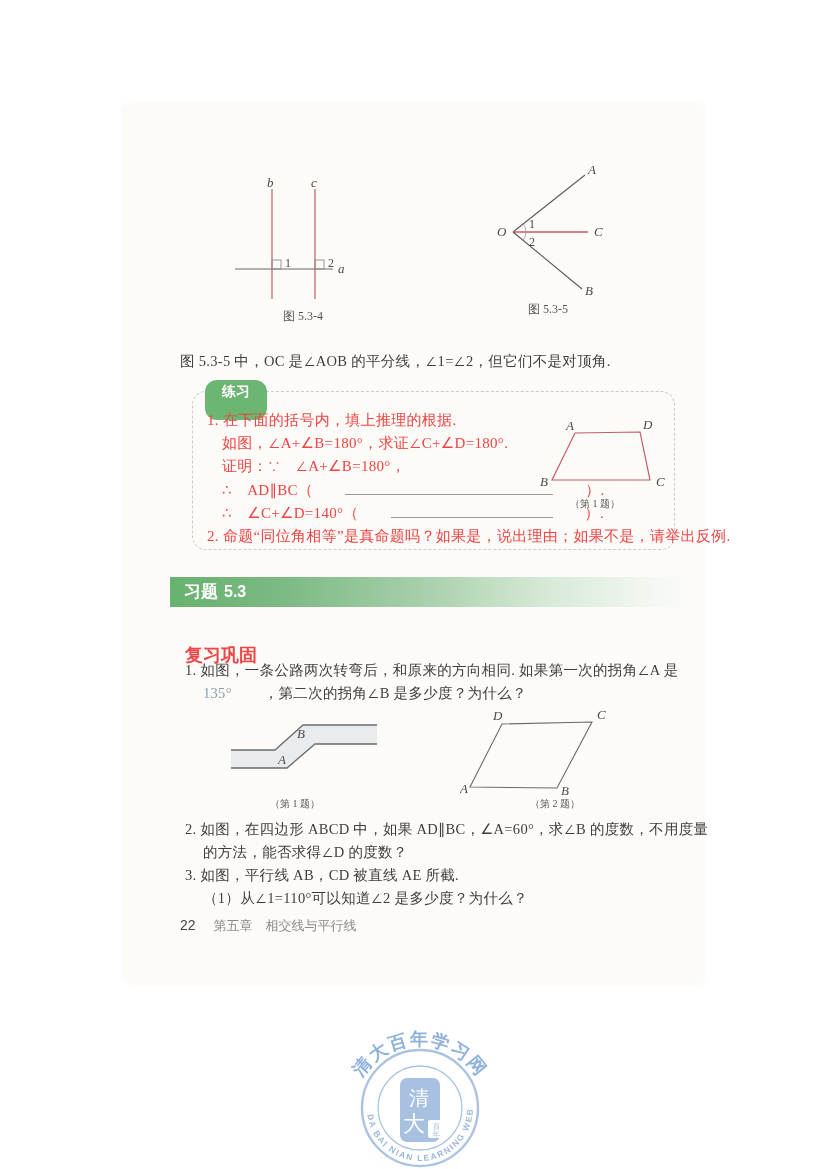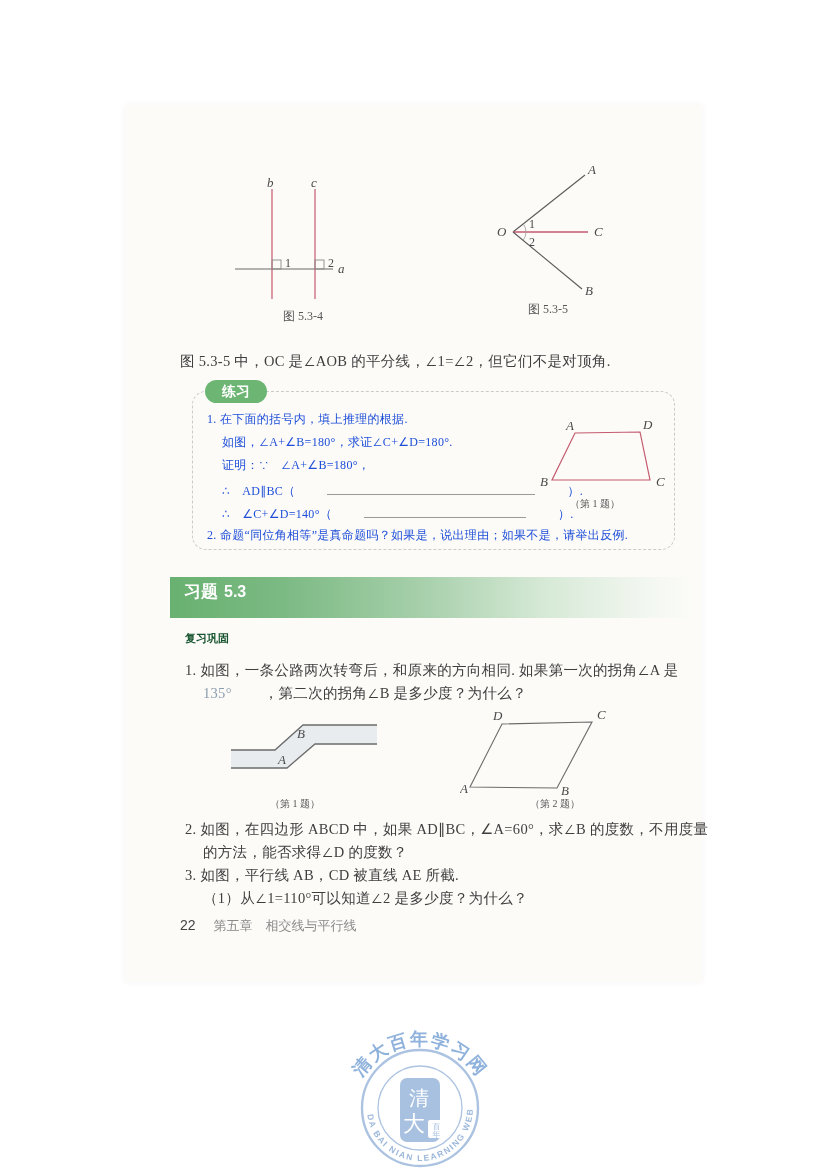--- a/index.html
+++ b/index.html
@@ -1,39 +1,39 @@
 <!DOCTYPE html>
 <html><head>
 <meta charset="utf-8">
 <style>
   html,body{margin:0;padding:0;width:827px;height:1169px;overflow:hidden;background:#ffffff;
     font-family:"Liberation Serif", serif;}
   .page{position:absolute;left:125px;top:105px;width:577px;height:877px;background:#fcfbf8;
     box-shadow:0 0 7px rgba(0,0,0,0.05);}
   .abs{position:absolute;white-space:nowrap;}
   .bodytext{font-size:14.5px;color:#3e3e3e;letter-spacing:0.3px;}
-  .practicetext{font-size:12px;color:#1d4ed8;letter-spacing:0.3px;}
+  .practicetext{font-size:15px;color:#ef4444;letter-spacing:0.3px;}
   .indent{text-indent:2em;}
   .caption{font-size:10px;color:#555;text-align:center;}
   .figlabel{font-style:italic;font-size:13px;fill:#4a4a4a;font-family:"Liberation Serif",serif;}
   .fignum{font-style:normal;font-size:12px;fill:#4a4a4a;font-family:"Liberation Serif",serif;}
   .figcap{font-size:12px;fill:#555;font-family:"Liberation Serif",serif;}
   .practice-box{position:absolute;left:67px;top:286px;width:481px;height:157px;
     border:1.6px dashed #cbcbcb;border-radius:14px;}
-  .badge{position:absolute;left:80px;top:275px;width:62px;height:23px;background:#6db573;
+  .badge{position:absolute;left:80px;top:275px;width:62px;height:40px;background:#6db573;
     border-radius:12px;color:#fff;font-weight:bold;font-size:14px;line-height:23px;
     text-align:center;font-family:"Liberation Sans",sans-serif;}
   .blank{display:inline-block;border-bottom:1px solid #9a9a9a;height:14px;vertical-align:baseline;}
   .hrow{display:flex;align-items:baseline;gap:32px;}
-  .exbar{position:absolute;left:45px;top:472px;width:520px;height:41px;
+  .exbar{position:absolute;left:45px;top:472px;width:520px;height:30px;
     background:linear-gradient(90deg,#68b170 0%,#7cba84 22%,#a6cfaa 48%,#d6e9d6 72%,#f3f7f1 92%,#fbfbf8 100%);}
   .exbar-inner{padding-left:14px;line-height:30px;color:#ffffff;font-family:"Liberation Sans",sans-serif;}
   .exbar-label{font-size:17px;font-weight:bold;}
   .exbar-num{font-size:16px;font-weight:bold;margin-left:6px;}
-  .subheader{font-size:11px;font-weight:bold;color:#14532d;font-family:"Liberation Sans",sans-serif;}
+  .subheader{font-size:18px;font-weight:bold;color:#ef4444;font-family:"Liberation Sans",sans-serif;margin-top:12px;}
   .value-light{color:#8b9dae;}
   .footer{display:flex;align-items:baseline;gap:18px;}
   .footer-page{font-size:14px;color:#444;font-family:"Liberation Sans",sans-serif;}
   .footer-chapter{font-size:13px;color:#8a8a8a;}
 </style>
 </head>
 <body>
 
 <div class="page">
 

